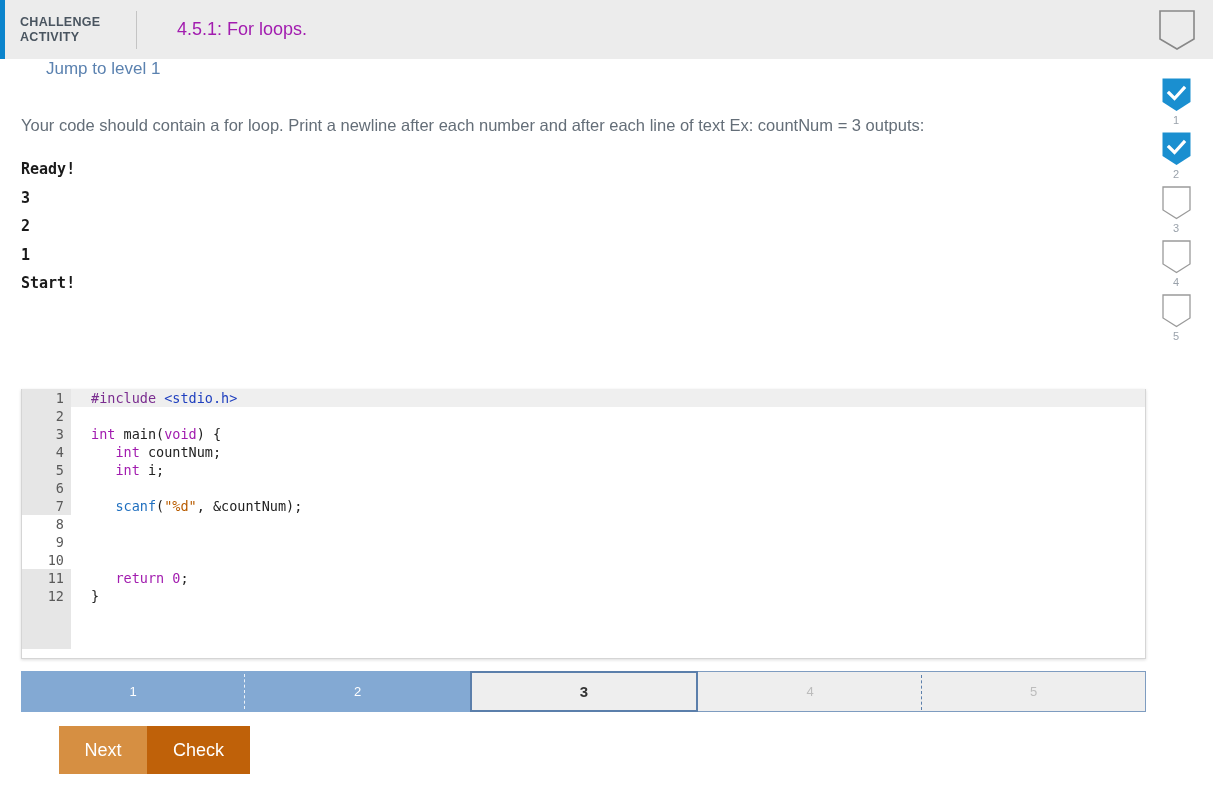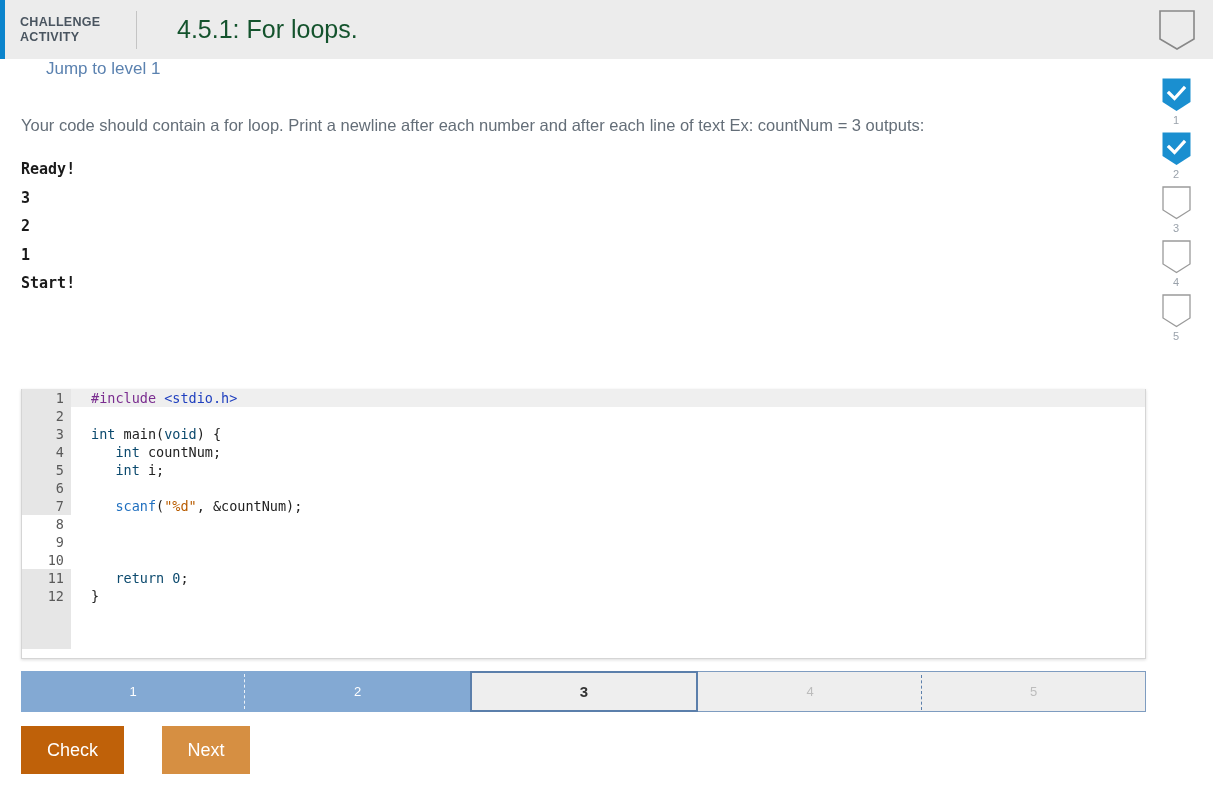--- a/index.html
+++ b/index.html
@@ -40,22 +40,22 @@
     width: 82px;
   }
   .header-divider {
     width: 1px;
     height: 38px;
     background: #c4c4c4;
     margin-left: 12px;
     margin-right: 18px;
   }
   .header-title {
-    font-size: 25px;
-    color: #14532d;
+    font-size: 18px;
+    color: #a21caf;
     font-weight: normal;
   }
   .header-badge {
     position: absolute;
     right: 17px;
     top: 9px;
     width: 38px;
     height: 42px;
   }
 
@@ -155,21 +155,21 @@
     margin-left: 12px;
   }
   .filler {
     display: flex;
     height: 44px;
   }
   .filler .gutter { height: 44px; background: #e6e6e6; }
 
   .tok-pre   { color: #7a2c8f; }
   .tok-inc   { color: #1f3fbf; }
-  .tok-kw    { color: #0c4a6e; }
+  .tok-kw    { color: #a21caf; }
   .tok-fn    { color: #1f6fbf; }
   .tok-str   { color: #b85c00; }
   .tok-cmt   { color: #5a9c5a; }
   .tok-plain { color: #222222; }
 
   
   .progress {
     position: absolute;
     left: 21px;
     top: 671px;
@@ -387,15 +387,15 @@
     </div>
     <div class="seg todo divider-dash" style="width: 224px;">
       <span>4</span>
     </div>
     <div class="seg todo last" style="width: 224px;">
       <span>5</span>
     </div>
   </div>
 
 <div class="buttons">
+  <button class="btn btn-next">Next</button>
   <button class="btn btn-check">Check</button>
-  <button class="btn btn-next">Next</button>
 </div>
 
 </body></html>

